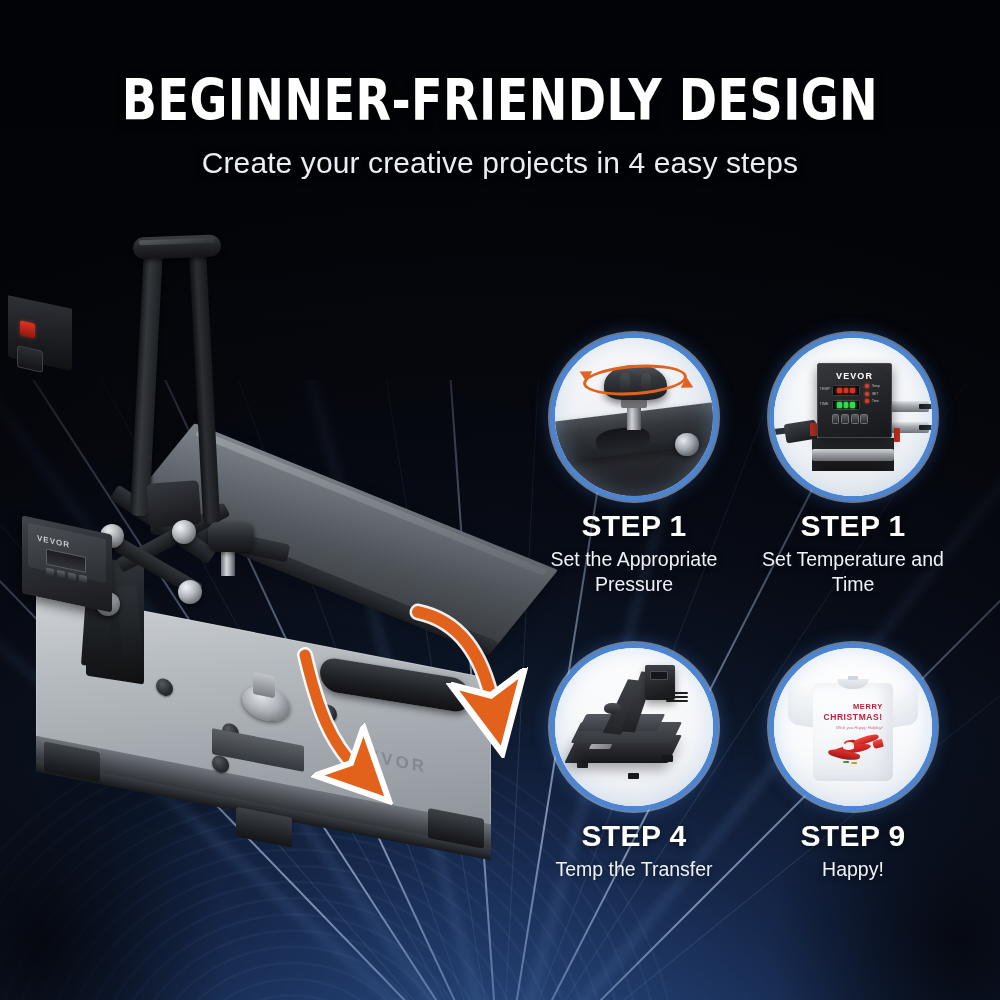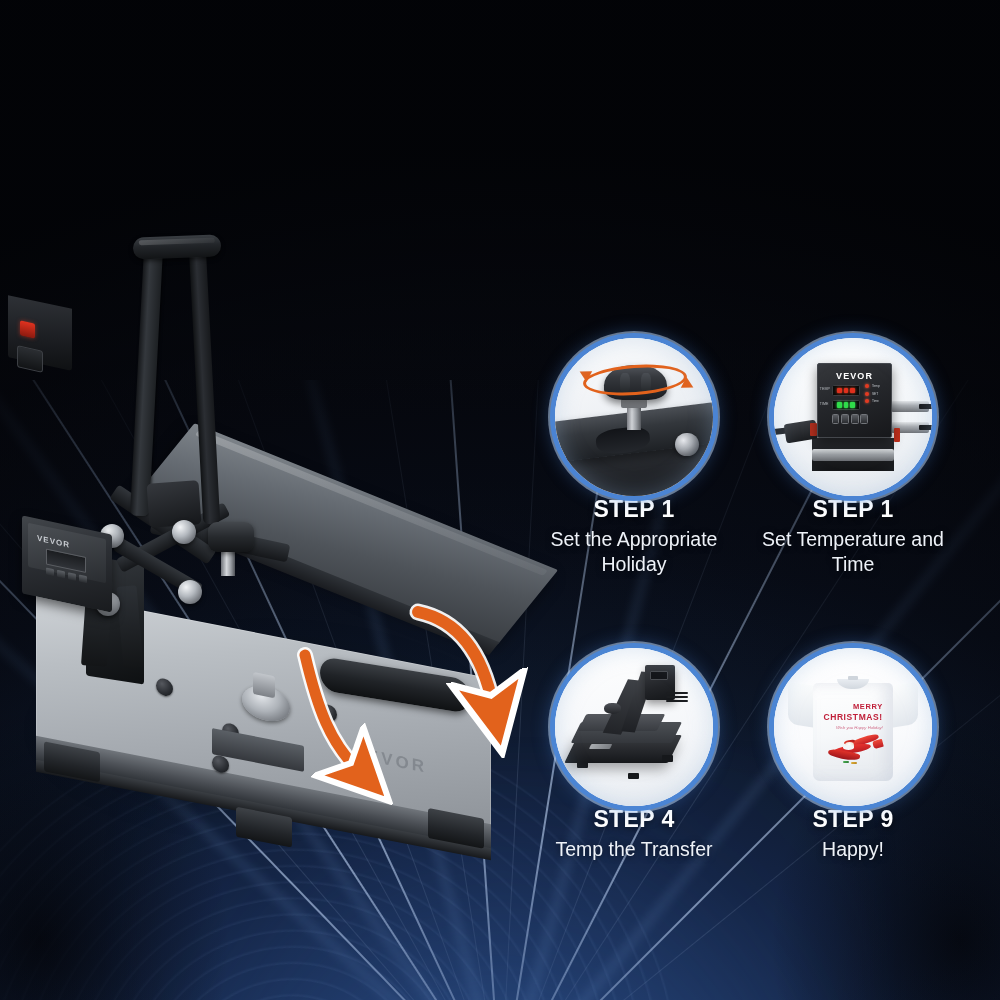--- a/index.html
+++ b/index.html
@@ -112,21 +112,22 @@
     position:absolute; left:-6px; right:-6px; top:-6px; height:50%;
     border-radius:50% 50% 0 0 / 100% 100% 0 0;
     border-top:5px solid rgba(255,255,255,.95);
     border-left:5px solid rgba(255,255,255,.55);
     border-right:5px solid rgba(255,255,255,.55);
     box-sizing:border-box;
     pointer-events:none;
   }
 
   .step-title{
-    color:#ffffff; font-size:23px; font-weight:bold;
+    margin-top:13px;
+    color:#ffffff; font-size:30px; font-weight:bold;
     letter-spacing:.4px;
     text-shadow:0 1px 6px rgba(0,0,0,.6);
   }
   .step-desc{
     margin-top:4px;
     color:#eef2f8; font-size:19.5px; font-weight:normal;
     line-height:1.28;
     text-shadow:0 1px 6px rgba(0,0,0,.6);
   }
 
@@ -576,20 +577,24 @@
     <div class="streak faint" style="transform:rotate(51deg)"></div>
   </div>
 
   <div class="glow-floor"></div>
   <div class="ripples"></div>
   <div class="bg-topdark"></div>
   <div class="bg-corner-l"></div>
   <div class="bg-corner-r"></div>
   <div class="bg-vign"></div>
 
+  <div class="head">
+    <div class="title">BEGINNER-FRIENDLY DESIGN</div>
+    <div class="subtitle">Create your creative projects in 4 easy steps</div>
+  </div>
 
   <div class="product">
 
     <div class="pr-base-shadow"></div>
 
     <div class="pr-lower">
       <div class="pr-lower-top"></div>
       <div class="pr-lower-edge"></div>
       <div class="pr-lower-rubber"></div>
       <div class="pr-hub"></div>
@@ -681,21 +686,21 @@
           <div class="b1-knob-lobe l"></div>
           <div class="b1-knob-lobe r"></div>
         </div>
         <div class="b1-screw"></div>
         <div class="b1-arrow-ellipse"></div>
         <div class="b1-ah left"></div>
         <div class="b1-ah right"></div>
         <div class="bubble-ring-top"></div>
       </div>
       <div class="step-title">STEP 1</div>
-      <div class="step-desc">Set the Appropriate Holiday</div>
+      <div class="step-desc">Set the Appropriate Pressure</div>
     </div>
 
     <div class="step" style="left:748px; top:338px;">
       <div class="bubble">
         <div class="b2-bg"></div>
         <div class="b2-base"></div>
         <div class="b2-roller"></div>
         <div class="b2-cable"></div>
         <div class="b2-plug"></div>
         <div class="b2-plug-red"></div>

